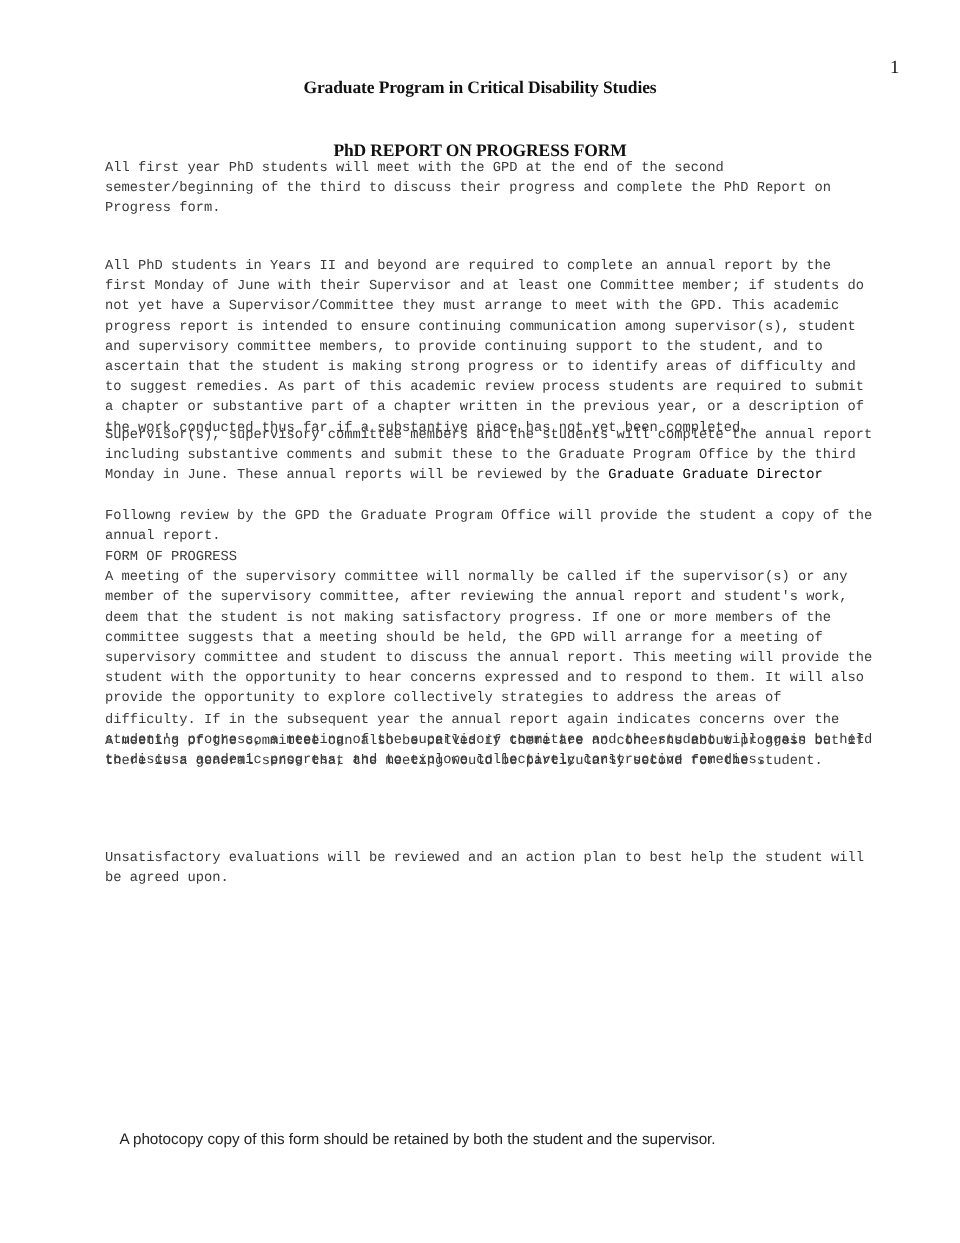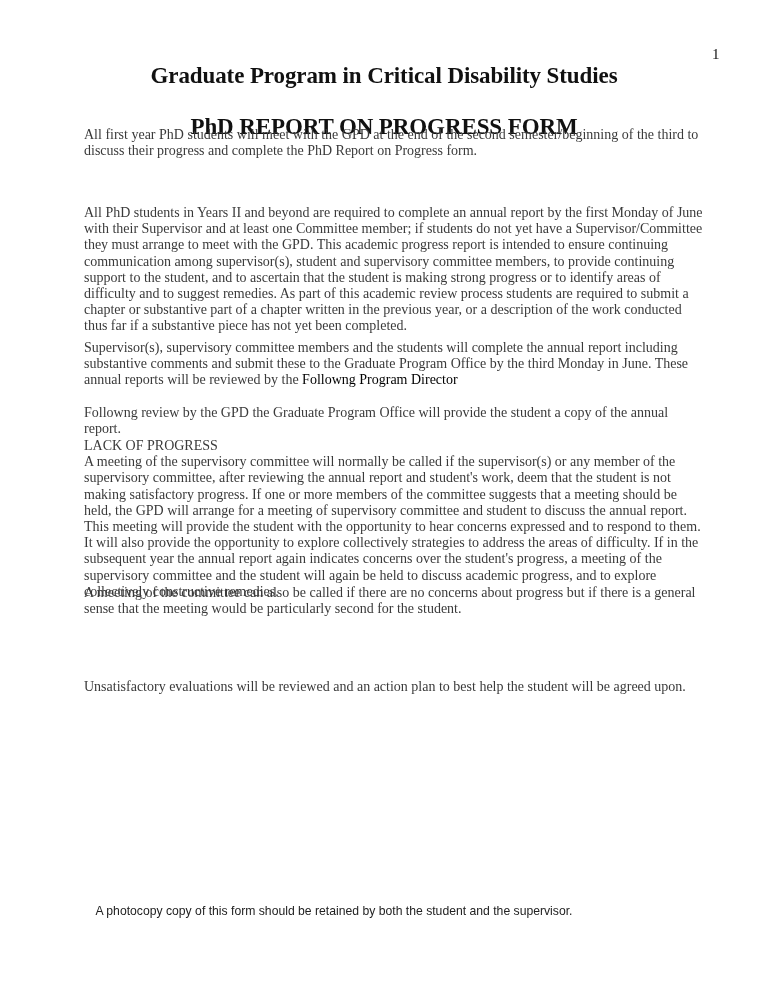--- a/index.html
+++ b/index.html
@@ -5,27 +5,27 @@
   html, body { margin: 0; padding: 0; background: #ffffff; }
   body { width: 768px; height: 994px; position: relative; overflow: hidden; }
   .page { position: absolute; left: 0; top: 0; width: 768px; height: 994px; background: #ffffff; }
   .page-number {
     position: absolute; left: 712px; top: 46px;
     font-family: "Liberation Serif", serif; font-size: 15px; color: #111;
   }
   .title {
     position: absolute; left: 0; width: 768px; text-align: center;
     font-family: "Liberation Serif", serif; font-weight: bold; color: #111;
-    font-size: 23px; letter-spacing: -0.1px;
+    font-size: 14px; letter-spacing: -0.1px;
   }
   .title-1 { top: 63px; }
   .title-2 { top: 94px; margin-top: 20px; }
   .body-text {
     position: absolute; left: 84px; width: 620px;
-    font-family: Liberation Serif, serif; font-size: 14px; line-height: 16.2px;
+    font-family: Liberation Mono, monospace; font-size: 11px; line-height: 16.2px;
     color: #3a3a3a;
   }
   .body-text p { margin: 0; }
   .p1 { top: 127px; }
   .p2 { top: 177px; margin-top: 28px; }
   .p3 { top: 340px; }
   .p4 { top: 405px; }
   .p5 { top: 438px; }
   .p6 { top: 585px; }
   .p7 { top: 679px; }
@@ -49,29 +49,29 @@
 
   <div class="body-text p1">
     <p>All first year PhD students will meet with the GPD at the end of the second semester/beginning of the third to discuss their progress and complete the PhD Report on Progress form.</p>
   </div>
 
   <div class="body-text p2">
     <p>All PhD students in Years II and beyond are required to complete an annual report by the first Monday of June with their Supervisor and at least one Committee member; if students do not yet have a Supervisor/Committee they must arrange to meet with the GPD. This academic progress report is intended to ensure continuing communication among supervisor(s), student and supervisory committee members, to provide continuing support to the student, and to ascertain that the student is making strong progress or to identify areas of difficulty and to suggest remedies. As part of this academic review process students are required to submit a chapter or substantive part of a chapter written in the previous year, or a description of the work conducted thus far if a substantive piece has not yet been completed.</p>
   </div>
 
   <div class="body-text p3">
-    <p><span>Supervisor(s), supervisory committee members and the students will complete the annual report including substantive comments and submit these to the Graduate Program Office by the third Monday in June. These annual reports will be reviewed by the </span><span class="black">Followng Program Director</span></p>
+    <p><span>Supervisor(s), supervisory committee members and the students will complete the annual report including substantive comments and submit these to the Graduate Program Office by the third Monday in June. These annual reports will be reviewed by the </span><span class="black">Graduate Graduate Director</span></p>
   </div>
 
   <div class="body-text p4">
     <p>Followng review by the GPD the Graduate Program Office will provide the student a copy of the annual report.</p>
   </div>
 
   <div class="body-text p5">
-    <p>LACK OF PROGRESS</p>
+    <p>FORM OF PROGRESS</p>
     <p>A meeting of the supervisory committee will normally be called if the supervisor(s) or any member of the supervisory committee, after reviewing the annual report and student's work, deem that the student is not making satisfactory progress. If one or more members of the committee suggests that a meeting should be held, the GPD will arrange for a meeting of supervisory committee and student to discuss the annual report. This meeting will provide the student with the opportunity to hear concerns expressed and to respond to them. It will also provide the opportunity to explore collectively strategies to address the areas of difficulty. If in the subsequent year the annual report again indicates concerns over the student's progress, a meeting of the supervisory committee and the student will again be held to discuss academic progress, and to explore collectively constructive remedies.</p>
   </div>
 
   <div class="body-text p6">
     <p>A meeting of the committee can also be called if there are no concerns about progress but if there is a general sense that the meeting would be particularly second for the student.</p>
   </div>
 
   <div class="body-text p7">
     <p>Unsatisfactory evaluations will be reviewed and an action plan to best help the student will be agreed upon.</p>
   </div>

